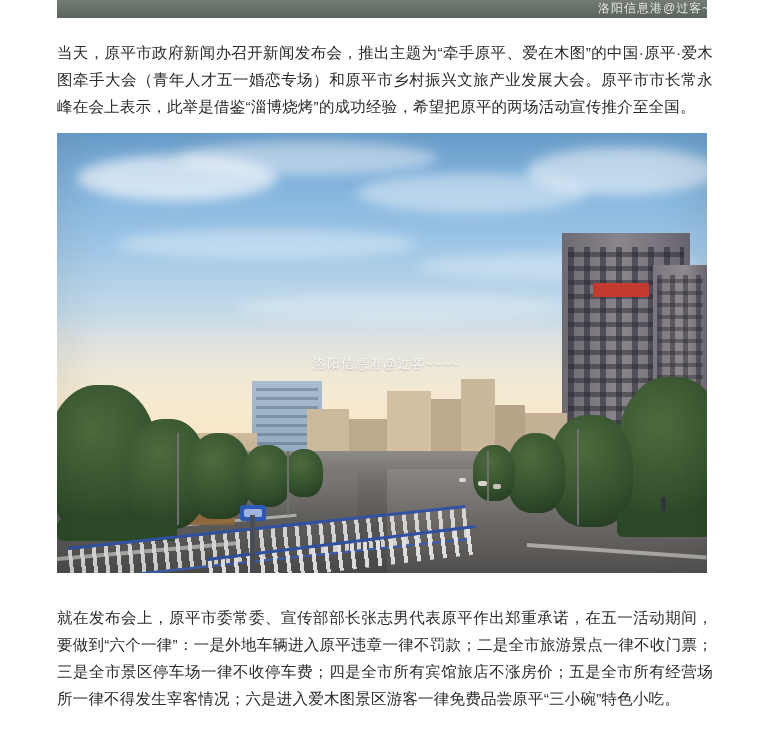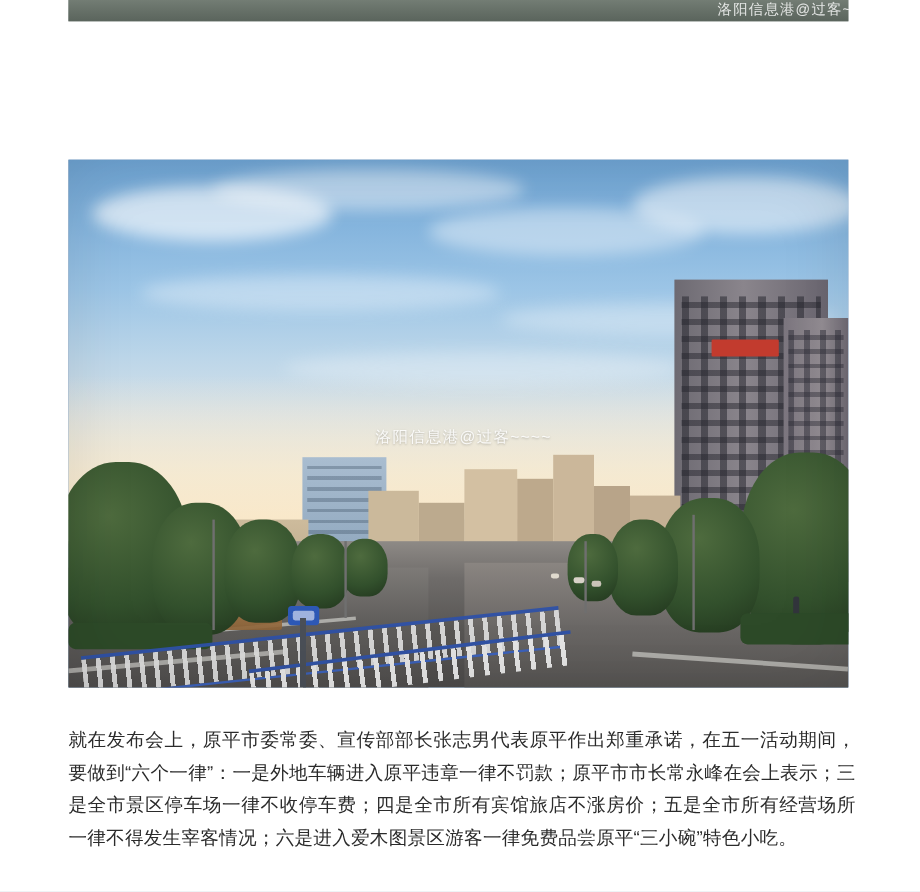--- a/index.html
+++ b/index.html
@@ -345,20 +345,21 @@
 </head>
 <body>
 
 <div class="page">
 
   <div class="top-strip">
     <div class="img-tail"></div>
     <div class="top-wm">洛阳信息港@过客~~~~</div>
   </div>
 
+  <p class="para" id="para-1">当天，原平市政府新闻办召开新闻发布会，推出主题为“牵手原平、爱在木图”的中国·原平·爱木图牵手大会（青年人才五一婚恋专场）和原平市乡村振兴文旅产业发展大会。原平市市长常永峰在会上表示，此举是借鉴“淄博烧烤”的成功经验，希望把原平的两场活动宣传推介至全国。</p>
 
   <div class="figure">
     <div class="sky">
       <div class="cloud c1"></div>
       <div class="cloud c2"></div>
       <div class="cloud c3"></div>
       <div class="cloud c4"></div>
       <div class="cloud c5"></div>
       <div class="cloud c6"></div>
       <div class="cloud c7"></div>
@@ -420,15 +421,15 @@
     <div class="car car3"></div>
     <div class="ped"></div>
 
     <div class="fg-sign"></div>
     <div class="fg-pole"></div>
 
     <div class="img-watermark">洛阳信息港@过客~~~~</div>
     <div class="vignette"></div>
   </div>
 
-  <p class="para" id="para-2">就在发布会上，原平市委常委、宣传部部长张志男代表原平作出郑重承诺，在五一活动期间，要做到“六个一律”：一是外地车辆进入原平违章一律不罚款；原平市市长常永峰在会上表示；三是全市景区停车场一律不收停车费；四是全市所有宾馆旅店不涨房价；五是全市所有经营场所一律不得发生宰客情况；六是进入爱木图景区游客一律免费品尝原平“三小碗”特色小吃。</p>
+  <p class="para" id="para-2">就在发布会上，原平市委常委、宣传部部长张志男代表原平作出郑重承诺，在五一活动期间，要做到“六个一律”：一是外地车辆进入原平违章一律不罚款；二是全市旅游景点一律不收门票；三是全市景区停车场一律不收停车费；四是全市所有宾馆旅店不涨房价；五是全市所有经营场所一律不得发生宰客情况；六是进入爱木图景区游客一律免费品尝原平“三小碗”特色小吃。</p>
 
 </div>
 
 </body></html>

